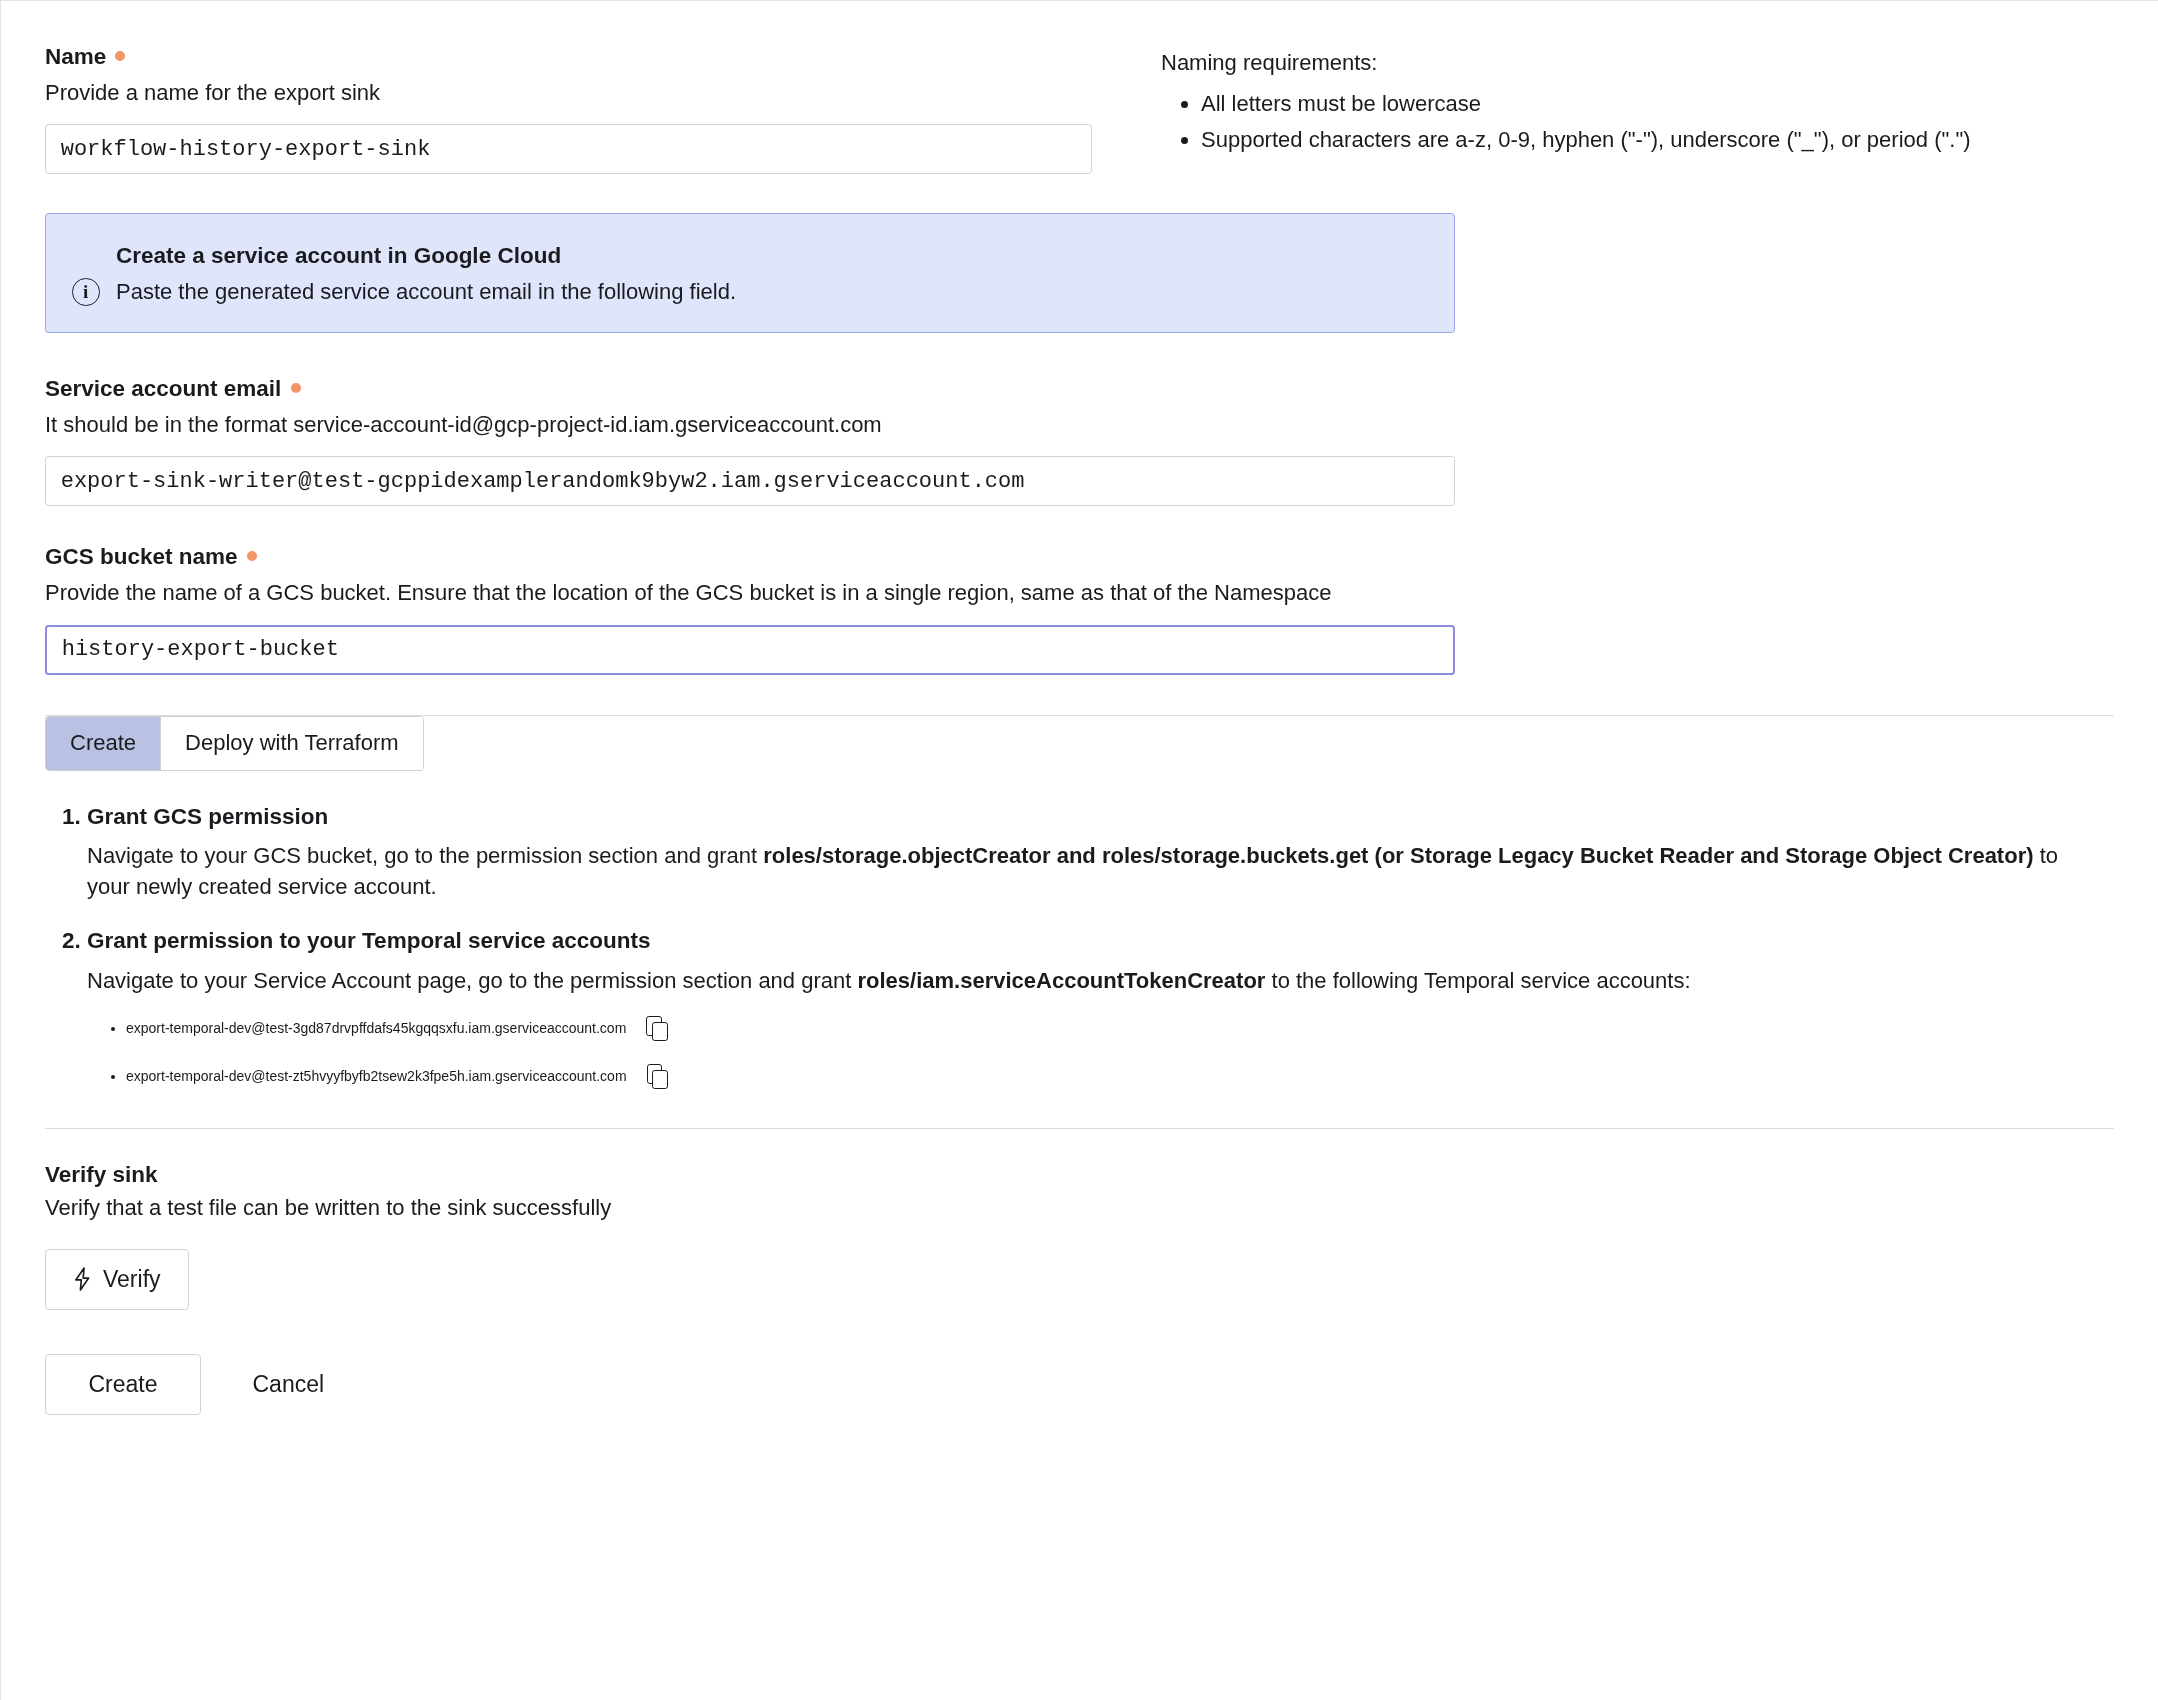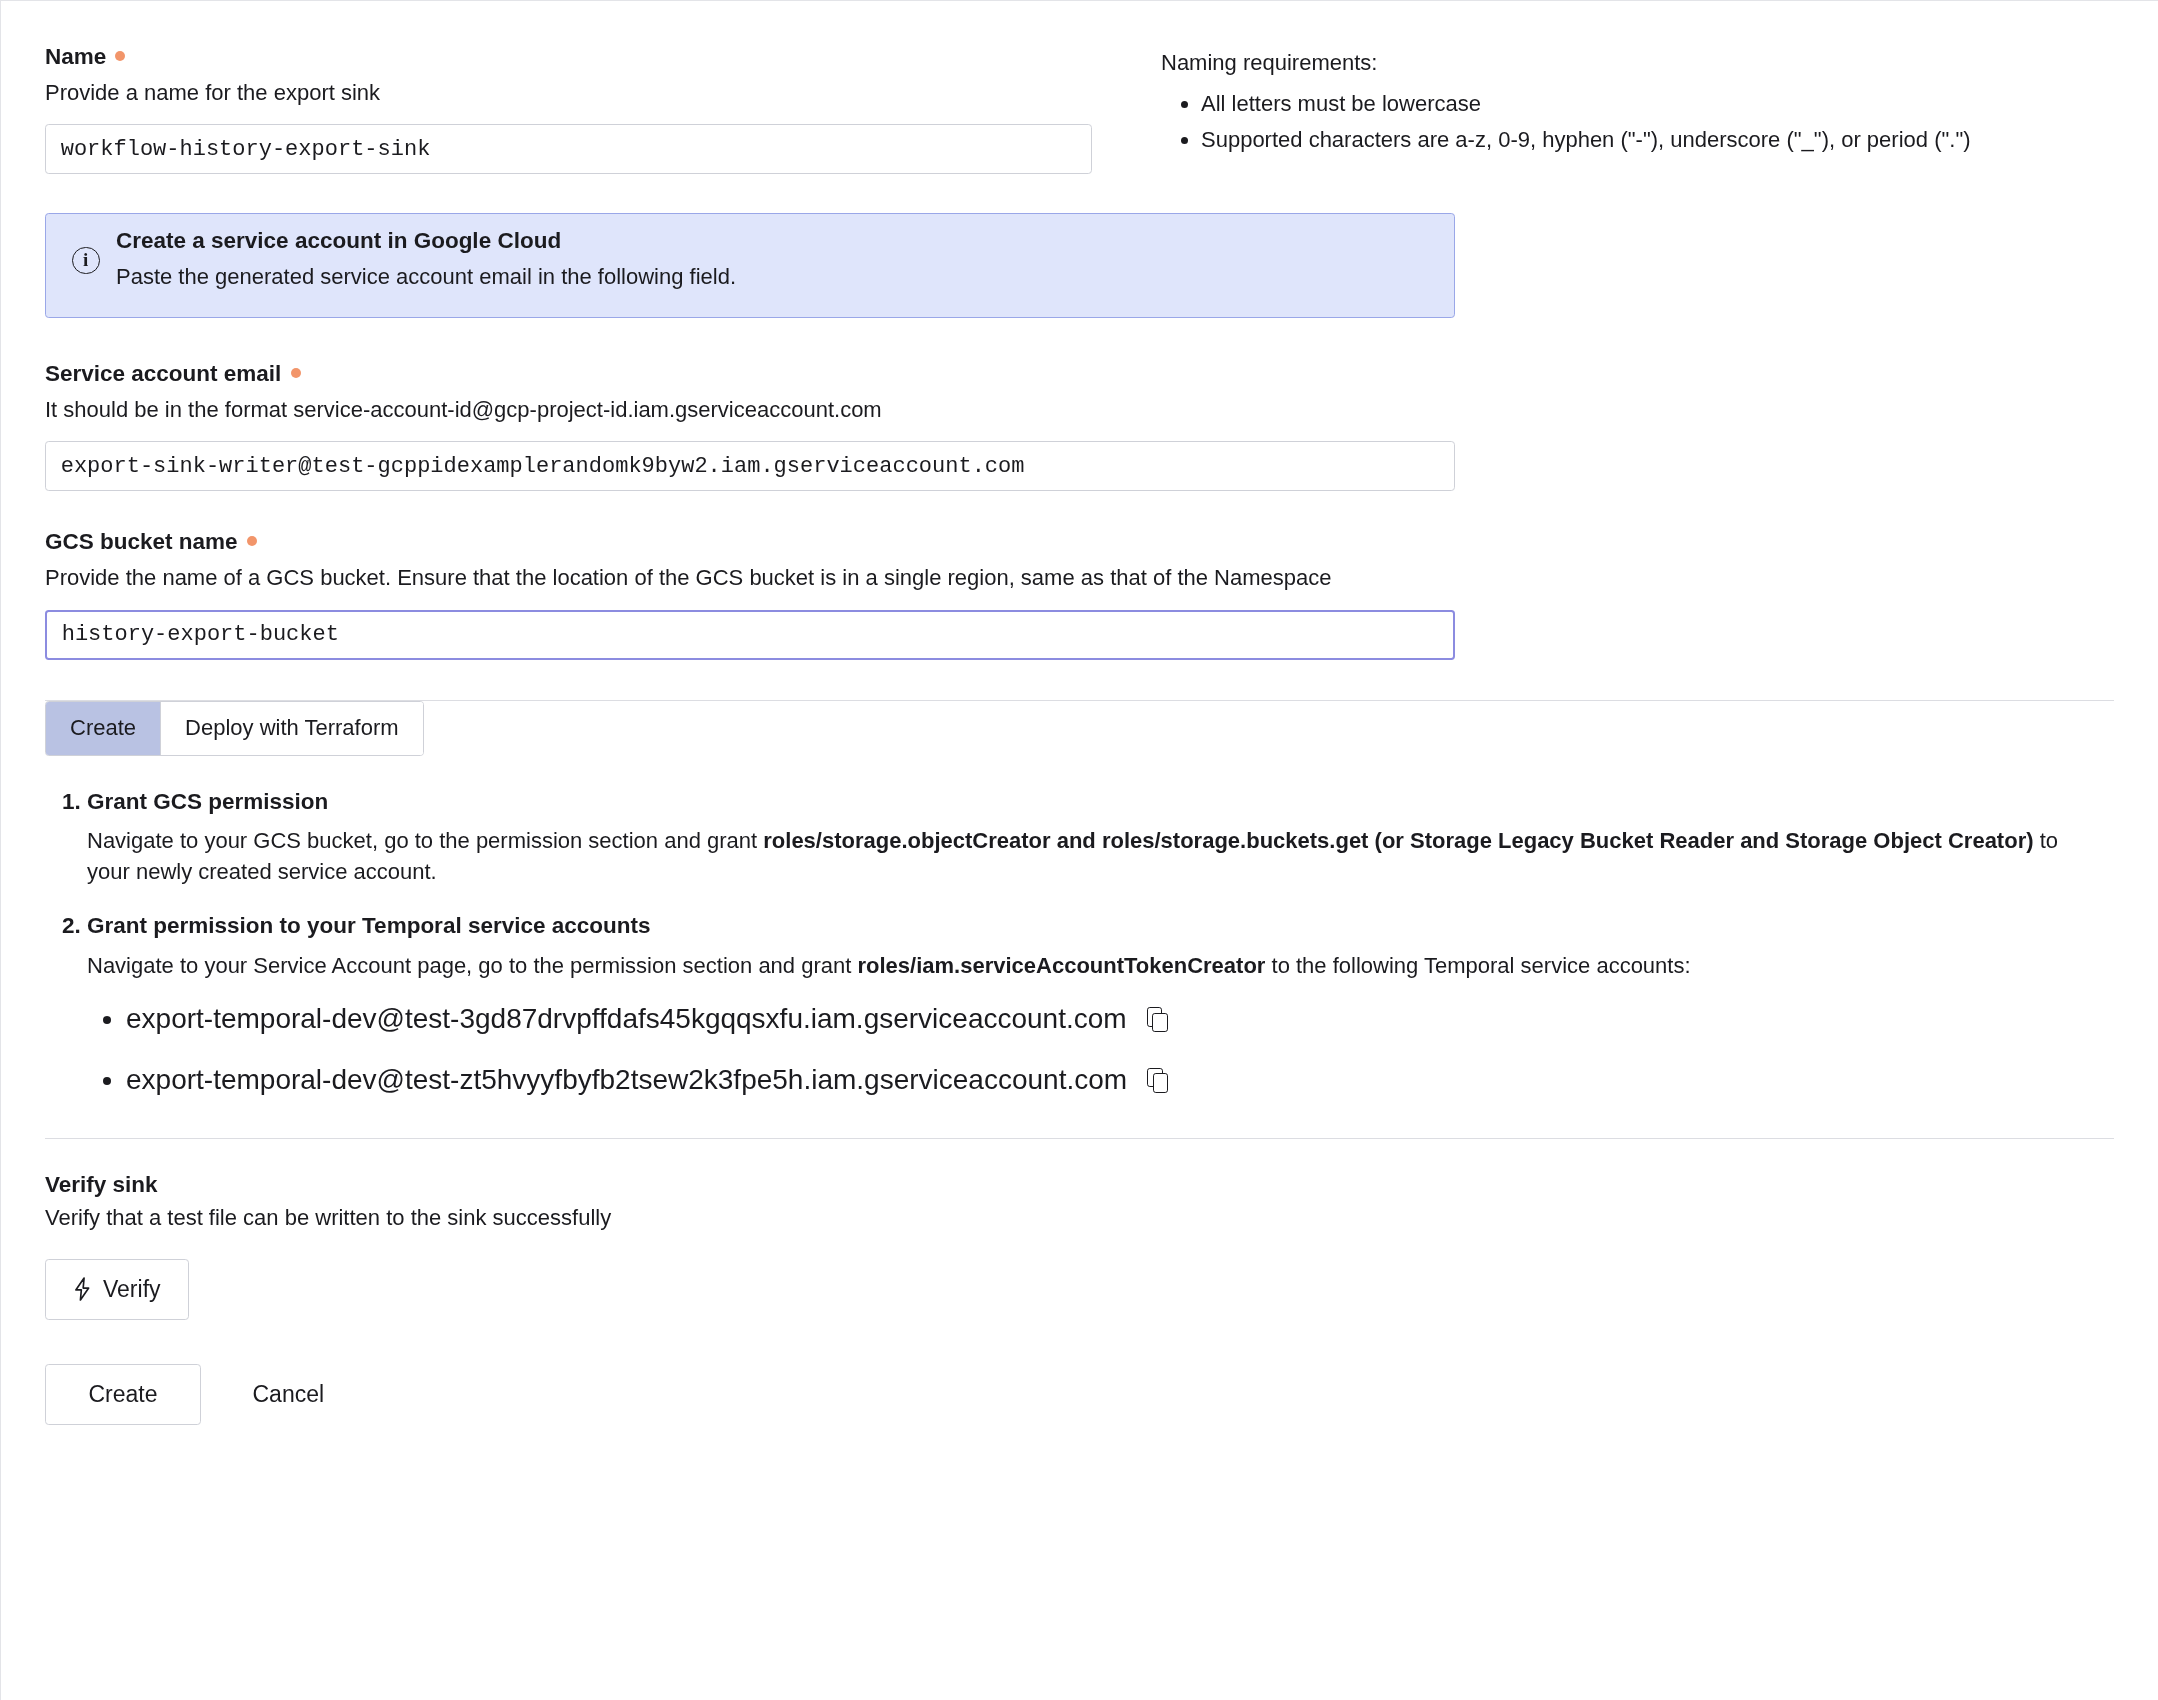--- a/index.html
+++ b/index.html
@@ -92,24 +92,24 @@
     margin-bottom: 3.7px;
   }
 
   
   .callout {
     margin: 39px 0 0 0;
     width: 1410px;
     background: #dfe5fb;
     border: 1.4px solid #9aa7e8;
     border-radius: 3.7px;
-    padding: 13px 26px 26px 26px;
+    padding: 28px 26px 26px 26px;
     display: flex;
     gap: 16.5px;
-    align-items: center;
+    align-items: flex-end;
   }
   .callout-icon {
     flex: none;
     width: 27.5px; height: 27.5px;
     border: 1.8px solid #1b1b1f;
     border-radius: 50%;
     position: relative;
     margin-top: 2.8px;
   }
   .callout-icon::before {
@@ -192,21 +192,21 @@
     max-width: 2002px;
   }
   .step-body b { font-weight: 700; }
   ul.accounts {
     margin: 20px 0 0 0;
     padding-left: 39px;
     list-style: disc;
     font-weight: 400;
   }
   ul.accounts li {
-    font-size: 28px;
+    font-size: 14px;
     line-height: 1.3;
     margin-bottom: 24px;
     display: list-item;
   }
   .acct-row {
     display: inline-flex;
     align-items: center;
     gap: 20px;
   }
   .copy-icon {

